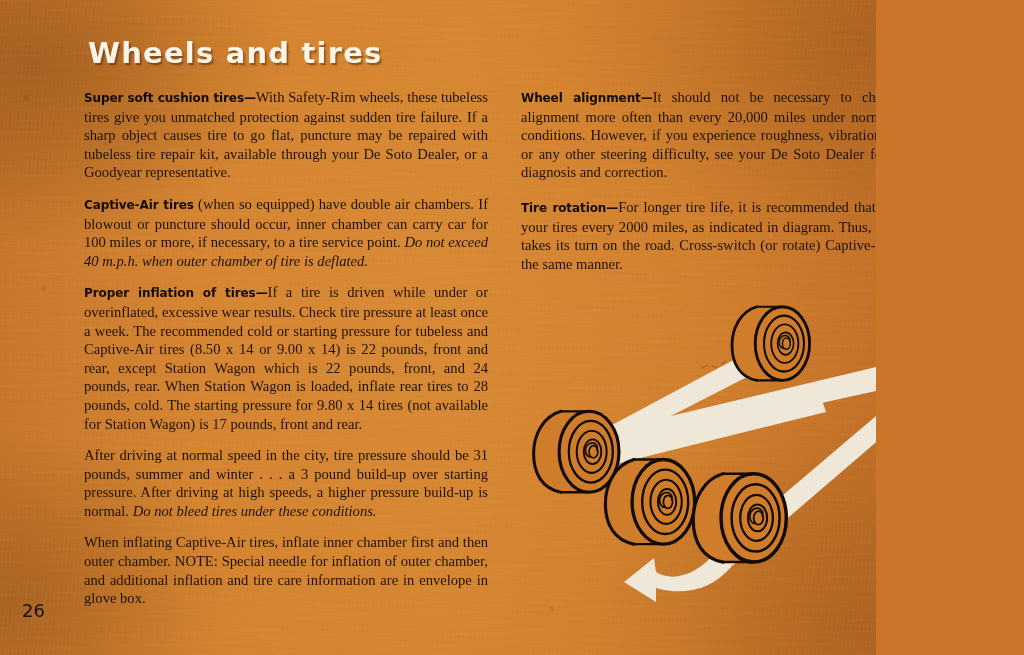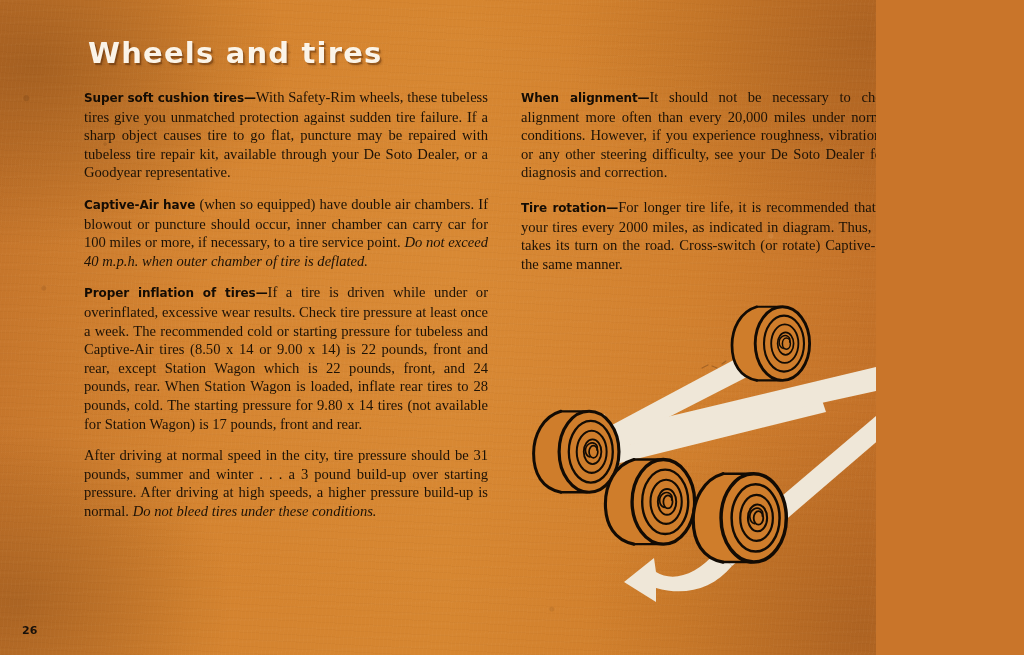--- a/index.html
+++ b/index.html
@@ -98,24 +98,24 @@
     font-size: 12px;
     letter-spacing: -0.1px;
     color: #140c04;
   }
   .ital { font-style: italic; }
 
   
   #folio {
     position: absolute;
     left: 22px;
-    bottom: 18px;
+    bottom: 34px;
     font-family: "DejaVu Sans", sans-serif;
-    font-weight: 700;
-    font-size: 11px;
+    font-weight: 400;
+    font-size: 18px;
     color: #17100a;
   }
 
   
   #diagram {
     position: absolute;
     left: 520px;
     top: 290px;
     width: 470px;
     height: 320px;
@@ -134,37 +134,40 @@
 
   <div id="title">Wheels and tires</div>
 
   <div id="col-left" class="column">
 
     <p class="para">
       <span class="lead">Super soft cushion tires—</span><span>With Safety-Rim wheels, these tubeless tires give you unmatched protection against sudden tire failure. If a sharp object causes tire to go flat, puncture may be repaired with tubeless tire repair kit, available through your De Soto Dealer, or a Goodyear representative.</span>
     </p>
 
     <p class="para">
-      <span class="lead">Captive-Air have</span><span> (when so equipped) have double air chambers. If blowout or puncture should occur, inner chamber can carry car for 100 miles or more, if necessary, to a tire service point. </span><span class="ital">Do not exceed 40 m.p.h. when outer chamber of tire is deflated.</span>
+      <span class="lead">Captive-Air tires</span><span> (when so equipped) have double air chambers. If blowout or puncture should occur, inner chamber can carry car for 100 miles or more, if necessary, to a tire service point. </span><span class="ital">Do not exceed 40 m.p.h. when outer chamber of tire is deflated.</span>
     </p>
 
     <p class="para">
       <span class="lead">Proper inflation of tires—</span><span>If a tire is driven while under or overinflated, excessive wear results. Check tire pressure at least once a week. The recommended cold or starting pressure for tubeless and Captive-Air tires (8.50 x 14 or 9.00 x 14) is 22 pounds, front and rear, except Station Wagon which is 22 pounds, front, and 24 pounds, rear. When Station Wagon is loaded, inflate rear tires to 28 pounds, cold. The starting pressure for 9.80 x 14 tires (not available for Station Wagon) is 17 pounds, front and rear.</span>
     </p>
 
     <p class="para">
       <span>After driving at normal speed in the city, tire pressure should be 31 pounds, summer and winter . . . a 3 pound build-up over starting pressure. After driving at high speeds, a higher pressure build-up is normal. </span><span class="ital">Do not bleed tires under these conditions.</span>
     </p>
 
+    <p class="para">
+      <span>When inflating Captive-Air tires, inflate inner chamber first and then outer chamber. NOTE: Special needle for inflation of outer chamber, and additional inflation and tire care information are in envelope in glove box.</span>
+    </p>
   </div>
 
   <div id="col-right" class="column">
 
     <p class="para">
-      <span class="lead">When alignment—</span><span>It should not be necessary to check wheel alignment more often than every 20,000 miles under normal driving conditions. However, if you experience roughness, vibration, side pull or any other steering difficulty, see your De Soto Dealer for accurate diagnosis and correction.</span>
+      <span class="lead">Wheel alignment—</span><span>It should not be necessary to check wheel alignment more often than every 20,000 miles under normal driving conditions. However, if you experience roughness, vibration, side pull or any other steering difficulty, see your De Soto Dealer for accurate diagnosis and correction.</span>
     </p>
 
     <p class="para">
       <span class="lead">Tire rotation—</span><span>For longer tire life, it is recommended that you rotate your tires every 2000 miles, as indicated in diagram. Thus, the "spare" takes its turn on the road. Cross-switch (or rotate) Captive-Air tires in the same manner.</span>
     </p>
   </div>
 
   <div id="diagram">
     <svg viewBox="0 0 470 320" xmlns="http://www.w3.org/2000/svg">
       <defs>

